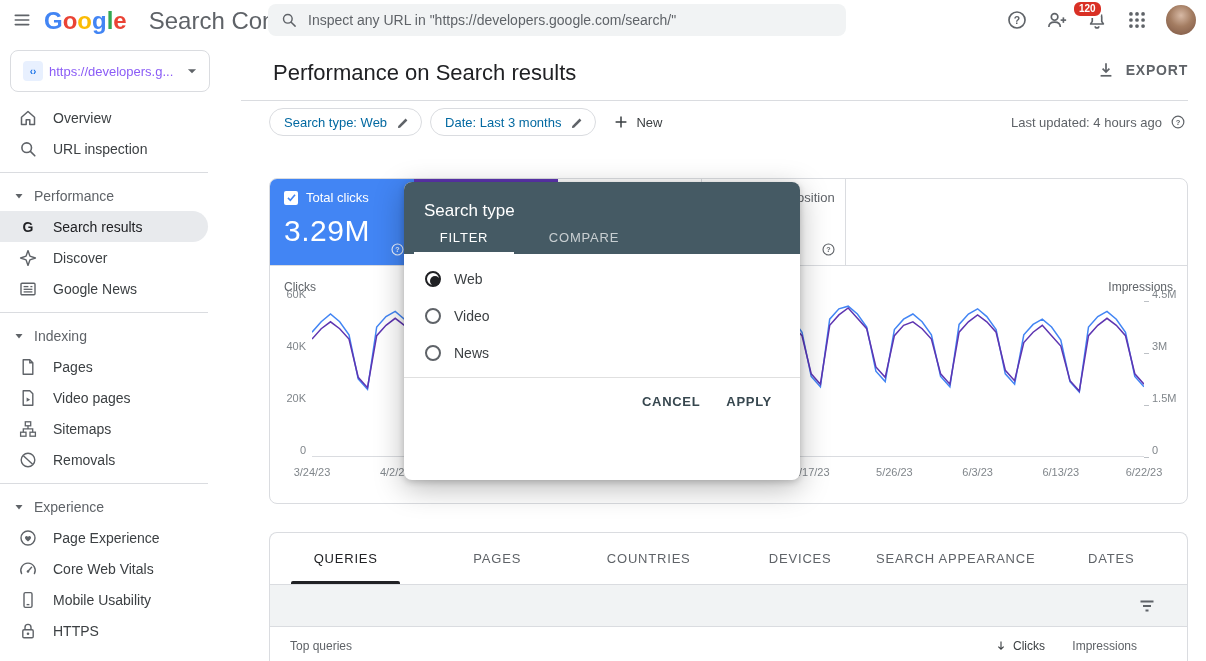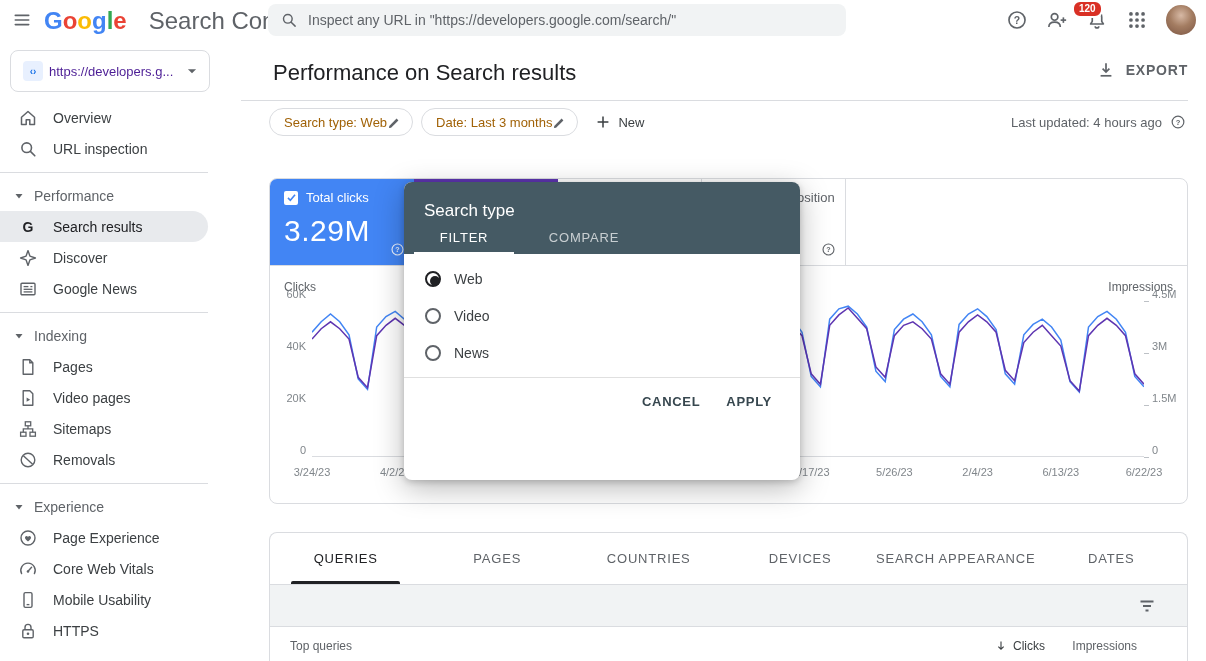--- a/index.html
+++ b/index.html
@@ -20,39 +20,39 @@
   .searchbox input{flex:1;border:none;outline:none;background:transparent;font-size:14px;color:#3c4043;margin-left:10px;font-family:inherit}
   .searchbox input::placeholder{color:#5f6368}
   .topbar-right{position:absolute;right:10px;top:0;height:40px;display:flex;align-items:center;gap:18px}
   .bell-wrap{position:relative}
   .badge{position:absolute;top:-9px;left:-14px;background:#d93025;color:#fff;font-size:10px;font-weight:bold;padding:1px 5px;border-radius:8px;border:2px solid #fff;line-height:12px}
   .avatar{width:30px;height:30px;border-radius:50%;background:radial-gradient(circle at 50% 35%,#d7b9a5 0%,#a47d62 45%,#7a5442 100%);border:none;cursor:pointer}
 
   
   .property-selector{position:absolute;left:10px;top:50px;width:200px;height:42px;border:1px solid #dadce0;border-radius:8px;display:flex;align-items:center;padding:0 8px 0 12px;cursor:pointer;background:#fff;z-index:5}
   .prop-icon{width:20px;height:20px;border-radius:4px;background:#e8f0fe;color:#1a73e8;font-size:10px;font-weight:bold;display:flex;align-items:center;justify-content:center;flex:none}
-  .prop-text{flex:1;font-size:13px;color:#4c1d95;margin:0 6px;white-space:nowrap;overflow:hidden}
+  .prop-text{flex:1;font-size:13px;color:#8b5cf6;margin:0 6px;white-space:nowrap;overflow:hidden}
   .prop-caret{color:#5f6368;flex:none}
 
   
   .sidebar{position:absolute;left:0;top:102px;width:208px}
   .side-item{height:31px;display:flex;align-items:center;padding-left:18px;gap:15px;font-size:14px;color:#3c4043;cursor:pointer;border-radius:0 16px 16px 0}
   .side-item .ic{color:#5f6368;width:20px;height:20px;flex:none}
   .side-item.active{background:#e8eaed;color:#202124}
   .side-item.active .ic{color:#202124}
   .side-divider{height:1px;background:#dadce0;margin:8px 0}
   .side-section{height:30px;display:flex;align-items:center;gap:10px;padding-left:14px;font-size:14px;color:#5f6368;cursor:pointer}
   .side-section .tri{width:10px;height:10px;color:#5f6368;flex:none}
 
   
   .page-title{position:absolute;left:273px;top:60px;font-size:22px;font-weight:normal;color:#202124}
   .export-btn{position:absolute;right:18px;top:60px;display:flex;align-items:center;gap:10px;color:#5f6368;font-size:14px;font-weight:bold;letter-spacing:.8px;background:none;border:none;cursor:pointer;font-family:inherit}
   .header-divider{position:absolute;left:241px;right:18px;top:100px;height:1px;background:#dadce0}
   .chips{position:absolute;left:269px;top:108px;display:flex;align-items:center;gap:8px}
-  .chip{height:28px;border:1px solid #dadce0;border-radius:14px;background:#fff;display:flex;align-items:center;padding:0 10px 0 14px;font-size:13px;color:#a16207;cursor:pointer;font-family:inherit}
+  .chip{height:28px;border:1px solid #dadce0;border-radius:14px;background:#fff;display:flex;align-items:center;padding:0 10px 0 14px;font-size:13px;color:#0369a1;cursor:pointer;gap:9px;font-family:inherit}
   .chip .pencil{color:#5f6368}
   .new-btn{display:flex;align-items:center;gap:6px;font-size:13px;color:#3c4043;background:none;border:none;cursor:pointer;height:28px;padding:0 8px;font-family:inherit}
   .last-updated{position:absolute;right:20px;top:114px;display:flex;align-items:center;gap:8px;font-size:13px;color:#5f6368}
 
   
   .perf-card{position:absolute;left:269px;top:178px;width:919px;height:326px;border:1px solid #dadce0;border-radius:8px;background:#fff}
   .metric-row{display:flex;height:87px;border-bottom:1px solid #dadce0}
   .metric-card{width:144px;position:relative;padding:11px 14px;cursor:pointer;flex:none}
   .metric-card:first-child{border-radius:7px 0 0 0}
   .metric-card.white{border-right:1px solid #dadce0;background:#fff}
@@ -404,21 +404,21 @@
     </div>
     <div class="xlabels" id="xlabels">
         <span style="left: 0px;">3/24/23</span>
         <span style="left: 83.2px;">4/2/23</span>
         <span style="left: 166.4px;">4/11/23</span>
         <span style="left: 249.6px;">4/20/23</span>
         <span style="left: 332.8px;">4/29/23</span>
         <span style="left: 416px;">5/8/23</span>
         <span style="left: 499.2px;">5/17/23</span>
         <span style="left: 582.4px;">5/26/23</span>
-        <span style="left: 665.6px;">2/4/23</span>
+        <span style="left: 665.6px;">6/3/23</span>
         <span style="left: 748.8px;">6/13/23</span>
         <span style="left: 832px;">6/22/23</span>
       </div>
   </div>
 </section>
 
 <section class="table-card">
   <div class="tabs" id="table-tabs">
       <div class="tab active">QUERIES</div>
       <div class="tab">PAGES</div>

